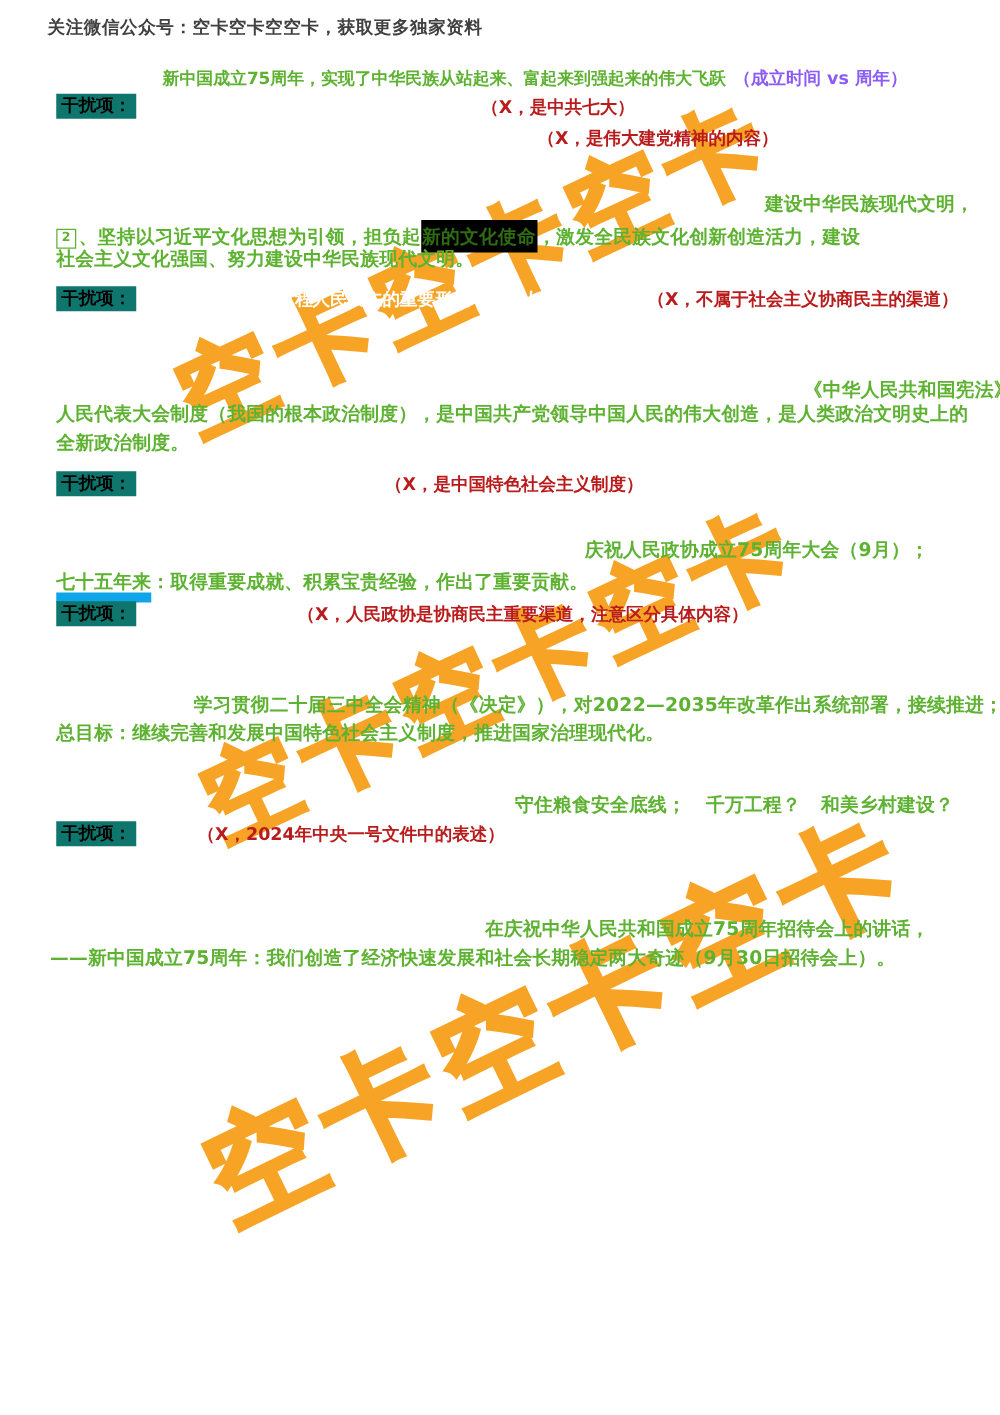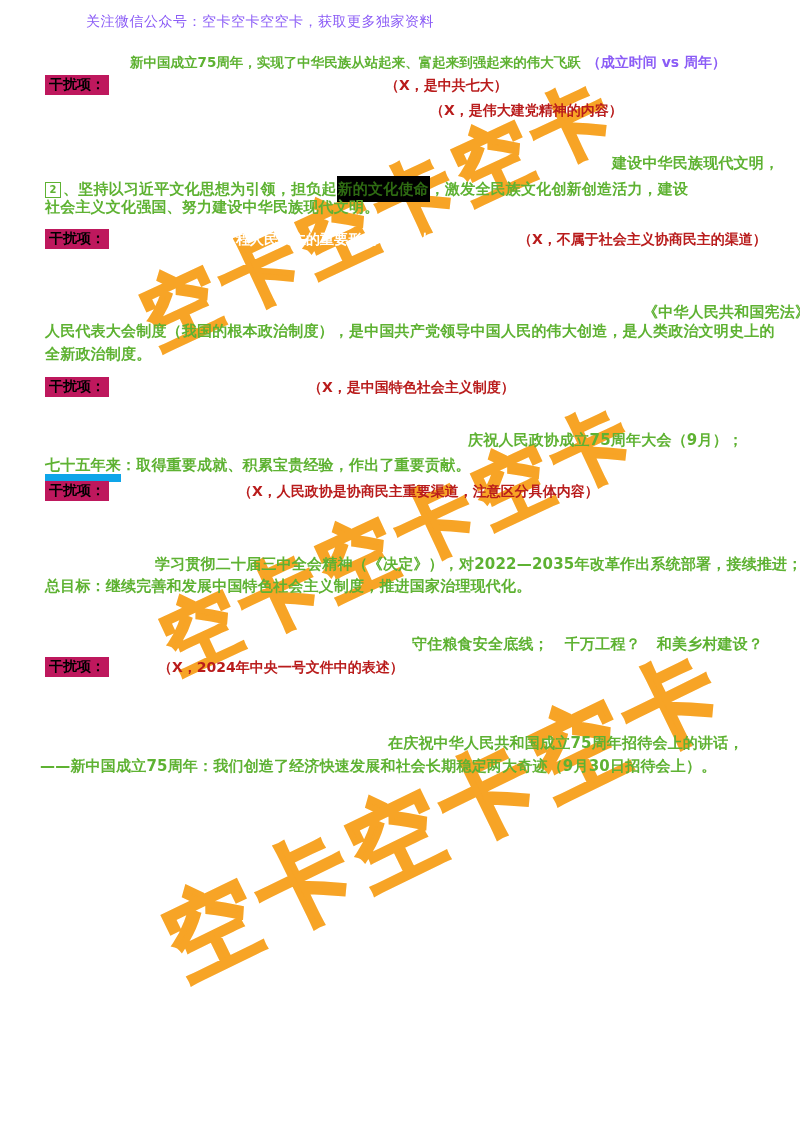--- a/index.html
+++ b/index.html
@@ -8,23 +8,23 @@
   .abs{position:absolute;white-space:nowrap;}
   
   .g{color:#5EB232;font-weight:bold;font-size:14px;z-index:2;
      text-decoration-color:#8f8f8f;text-underline-offset:3px;text-decoration-thickness:1px;}
   .g15{font-size:15px;letter-spacing:.2px;}
   
   .r{color:#b91c1c;font-weight:bold;font-size:14px;z-index:3;}
   
   .b{color:#8b5cf6;font-weight:bold;font-size:14px;z-index:2;text-decoration:none;display:inline-block;margin-left:6px;}
   
-  .hdr{color:#8b5cf6;font-weight:normal;font-size:14px;letter-spacing:.5px;z-index:2;margin-left:48px;}
+  .hdr{color:#404040;font-weight:bold;font-size:14px;letter-spacing:.5px;z-index:2;}
   
-  .ylab{background:#be185d;color:#000;font-weight:bold;font-size:14px;padding:1px 4px;z-index:2;}
+  .ylab{background:#0f766e;color:#000;font-weight:bold;font-size:14px;padding:1px 4px;z-index:2;}
   
   .hid{color:#FFFFFF;font-weight:bold;font-size:14px;overflow:hidden;z-index:2;}
   
   .wm{color:#F7A11E;font-weight:900;z-index:1;letter-spacing:8px;
       -webkit-text-stroke:3px #F7A11E;opacity:.96;transform-origin:center;}
   
   .mark{background:#000000;color:#2E6B12;text-decoration:none;padding:4px 1px;}
   
   .umark{border-bottom:8px solid #0ea5e9;text-decoration:none;}
   

